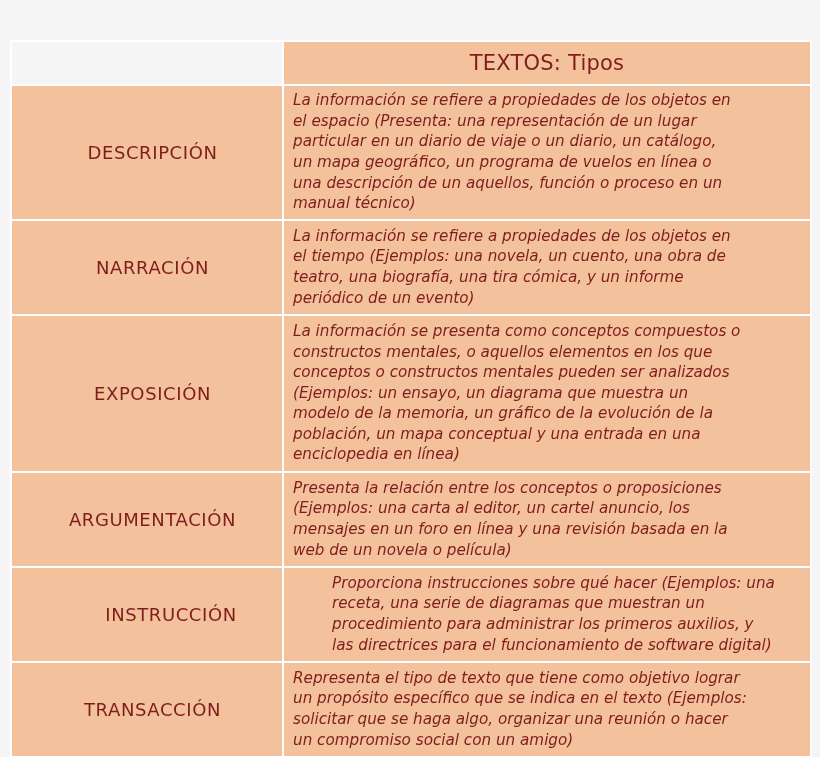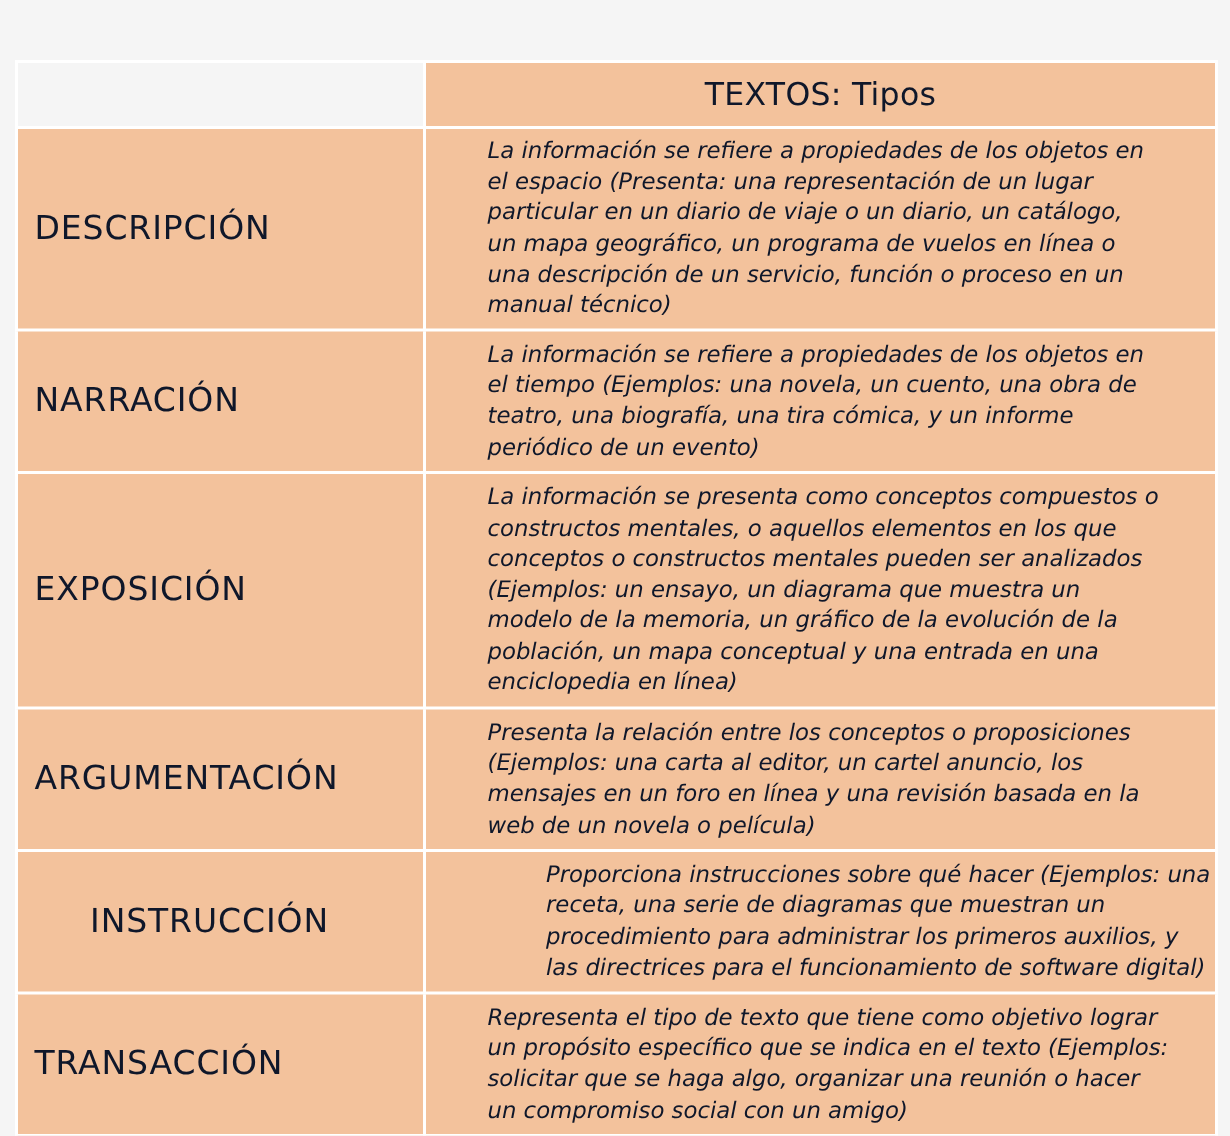--- a/index.html
+++ b/index.html
@@ -14,21 +14,21 @@
       overflow: hidden;
     }
     .table {
       position: absolute;
       left: 10px;
       top: 40px;
       width: 800px;
       border-collapse: collapse;
       table-layout: fixed;
       font-family: "DejaVu Sans", sans-serif;
-      color: #0f172a;
+      color: #7f1d1d;
     }
     .table td, .table th {
       border: 2px solid #ffffff;
       vertical-align: middle;
     }
     .col-type { width: 272px; }
     .col-desc { width: 528px; }
     .hdr-empty {
       background: #f5f5f5;
       height: 40px;
@@ -37,35 +37,35 @@
       background: #f3c29c;
       height: 40px;
       text-align: center;
       font-weight: normal;
       font-size: 21px;
       letter-spacing: 0.2px;
     }
     .type-cell {
       background: #f3c29c;
       padding: 0 0 0 11px;
-      font-size: 22px;
+      font-size: 18px;
       letter-spacing: 0.6px;
+      text-align: center;
     }
     .desc-cell {
       background: #f3c29c;
       padding: 2px 8px 3px 9px;
       font-size: 15.2px;
       line-height: 20.6px;
       font-style: oblique;
       letter-spacing: 0px;
     }
     .desc-line {
       display: block;
       white-space: nowrap;
-      margin-left: 32px;
     }
     .r-desc td { height: 128px; }
     .r-narr td { height: 88px; }
     .r-expo td { height: 150px; }
     .r-argu td { height: 88px; }
     .r-inst td { height: 88px; padding-left: 48px; }
     .r-tran td { height: 88px; }
   </style>
 </head>
 <body>
@@ -81,21 +81,21 @@
     <th class="hdr-title">TEXTOS: Tipos</th>
   </tr>
 
   <tr class="r-desc">
     <td class="type-cell">DESCRIPCIÓN</td>
     <td class="desc-cell">
       <span class="desc-line">La información se refiere a propiedades de los objetos en</span>
       <span class="desc-line">el espacio (Presenta: una representación de un lugar</span>
       <span class="desc-line">particular en un diario de viaje o un diario, un catálogo,</span>
       <span class="desc-line">un mapa geográfico, un programa de vuelos en línea o</span>
-      <span class="desc-line">una descripción de un servicio, función o proceso en un</span>
+      <span class="desc-line">una descripción de un aquellos, función o proceso en un</span>
       <span class="desc-line">manual técnico)</span>
     </td>
   </tr>
 
   <tr class="r-narr">
     <td class="type-cell">NARRACIÓN</td>
     <td class="desc-cell">
       <span class="desc-line">La información se refiere a propiedades de los objetos en</span>
       <span class="desc-line">el tiempo (Ejemplos: una novela, un cuento, una obra de</span>
       <span class="desc-line">teatro, una biografía, una tira cómica, y un informe</span>

